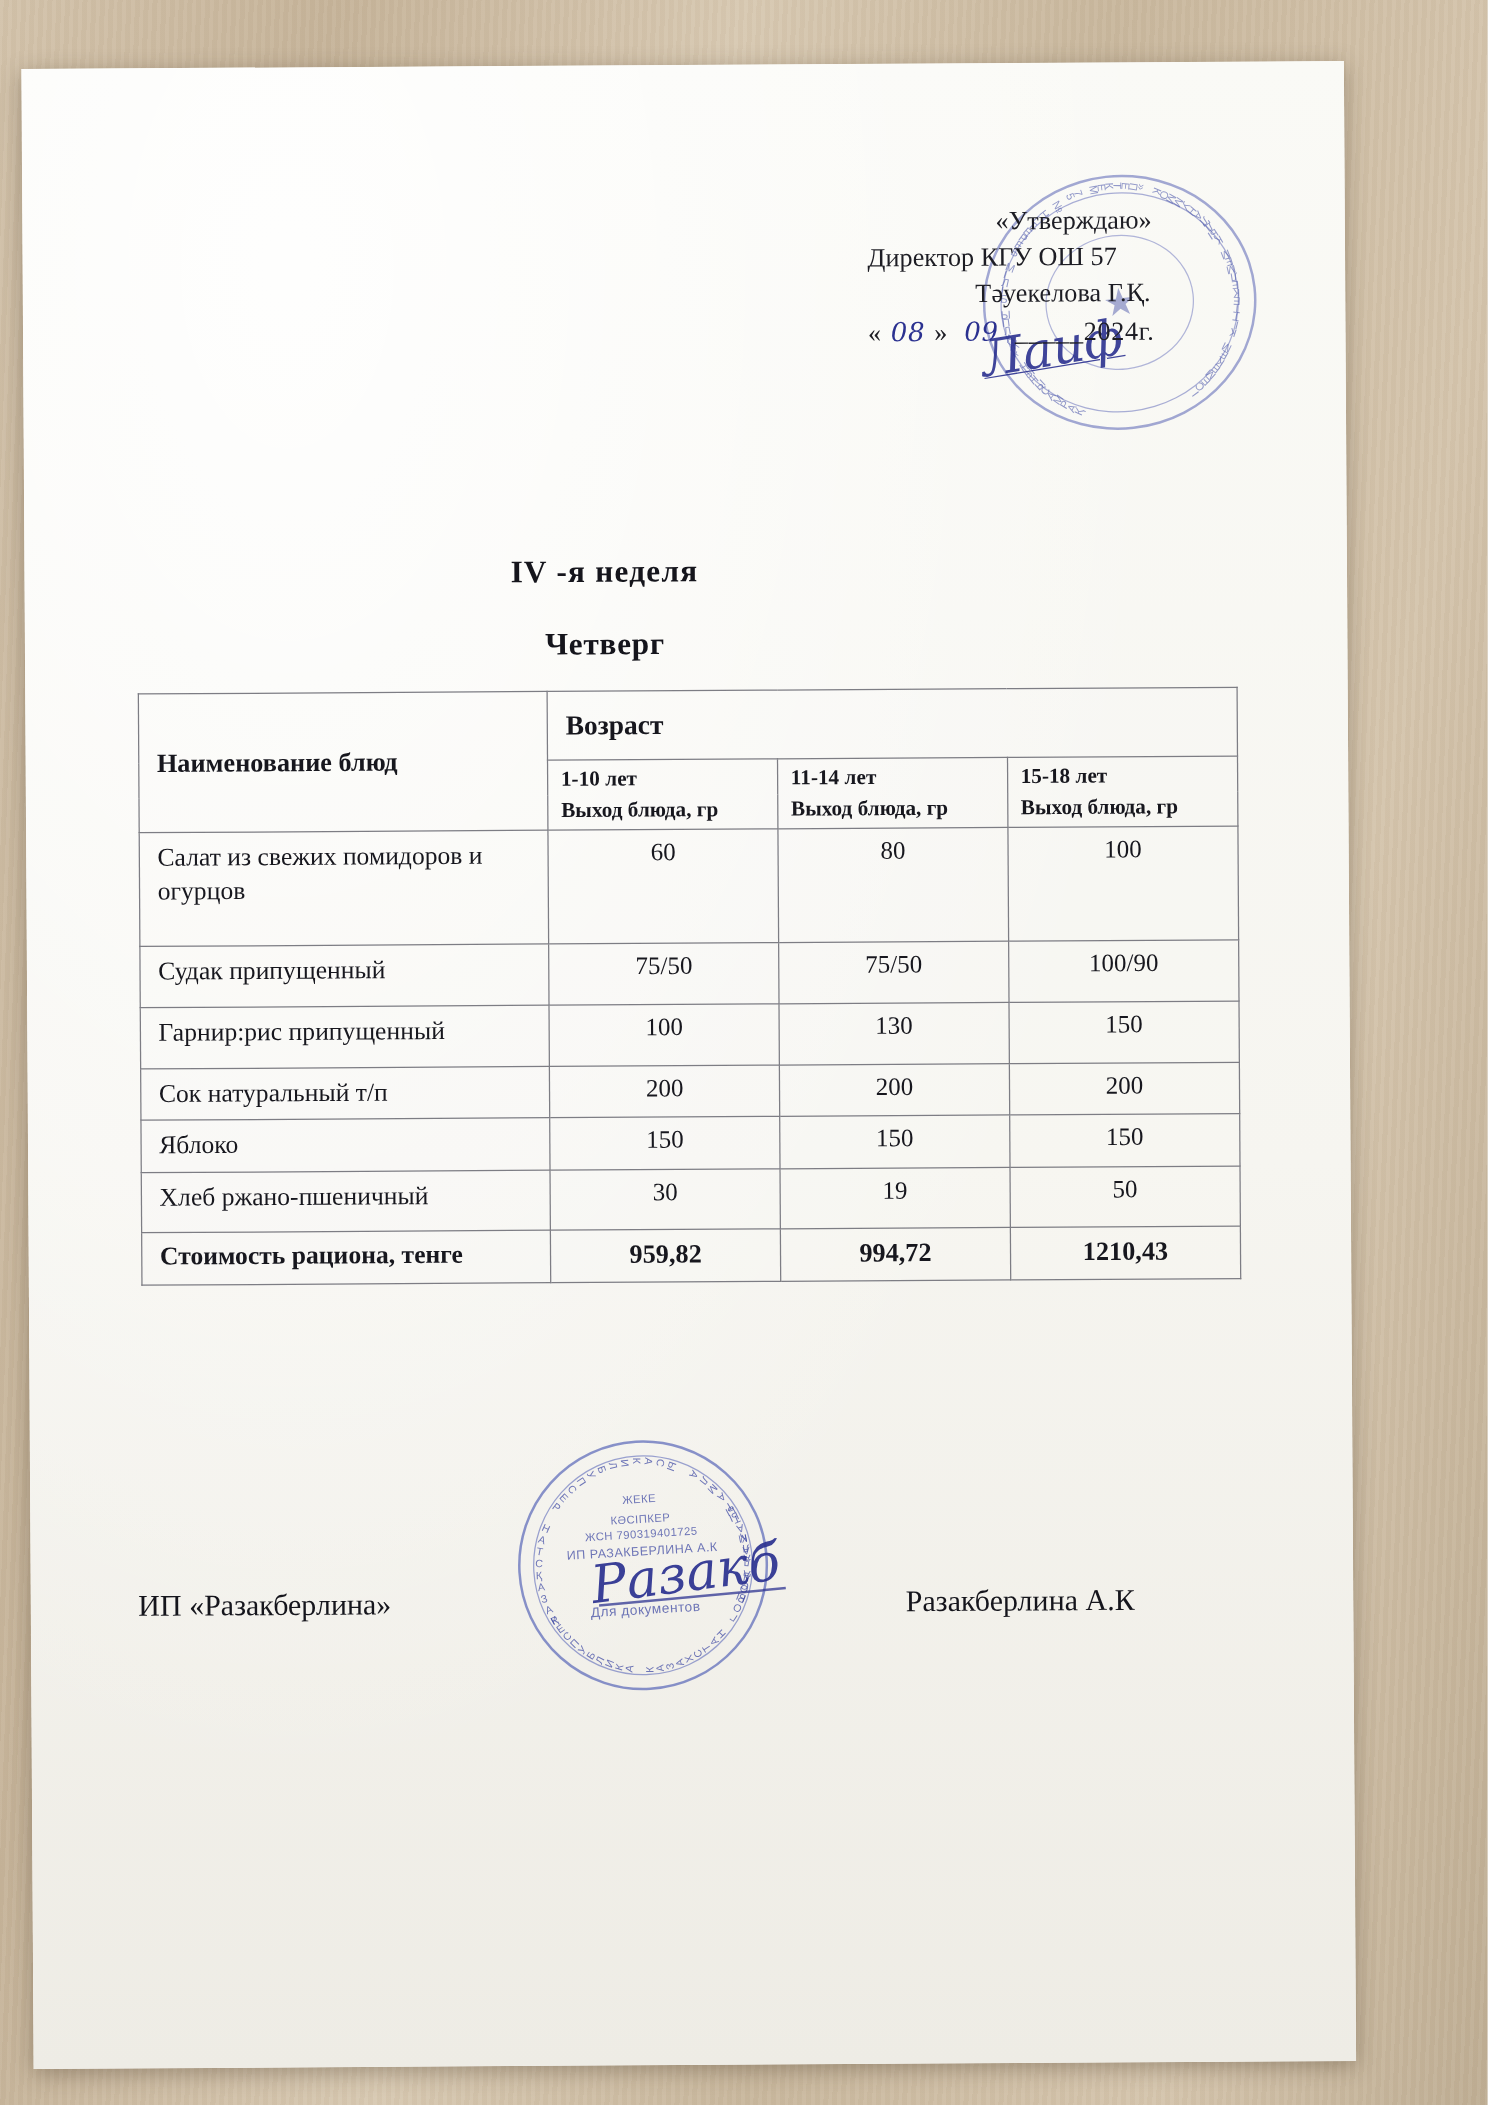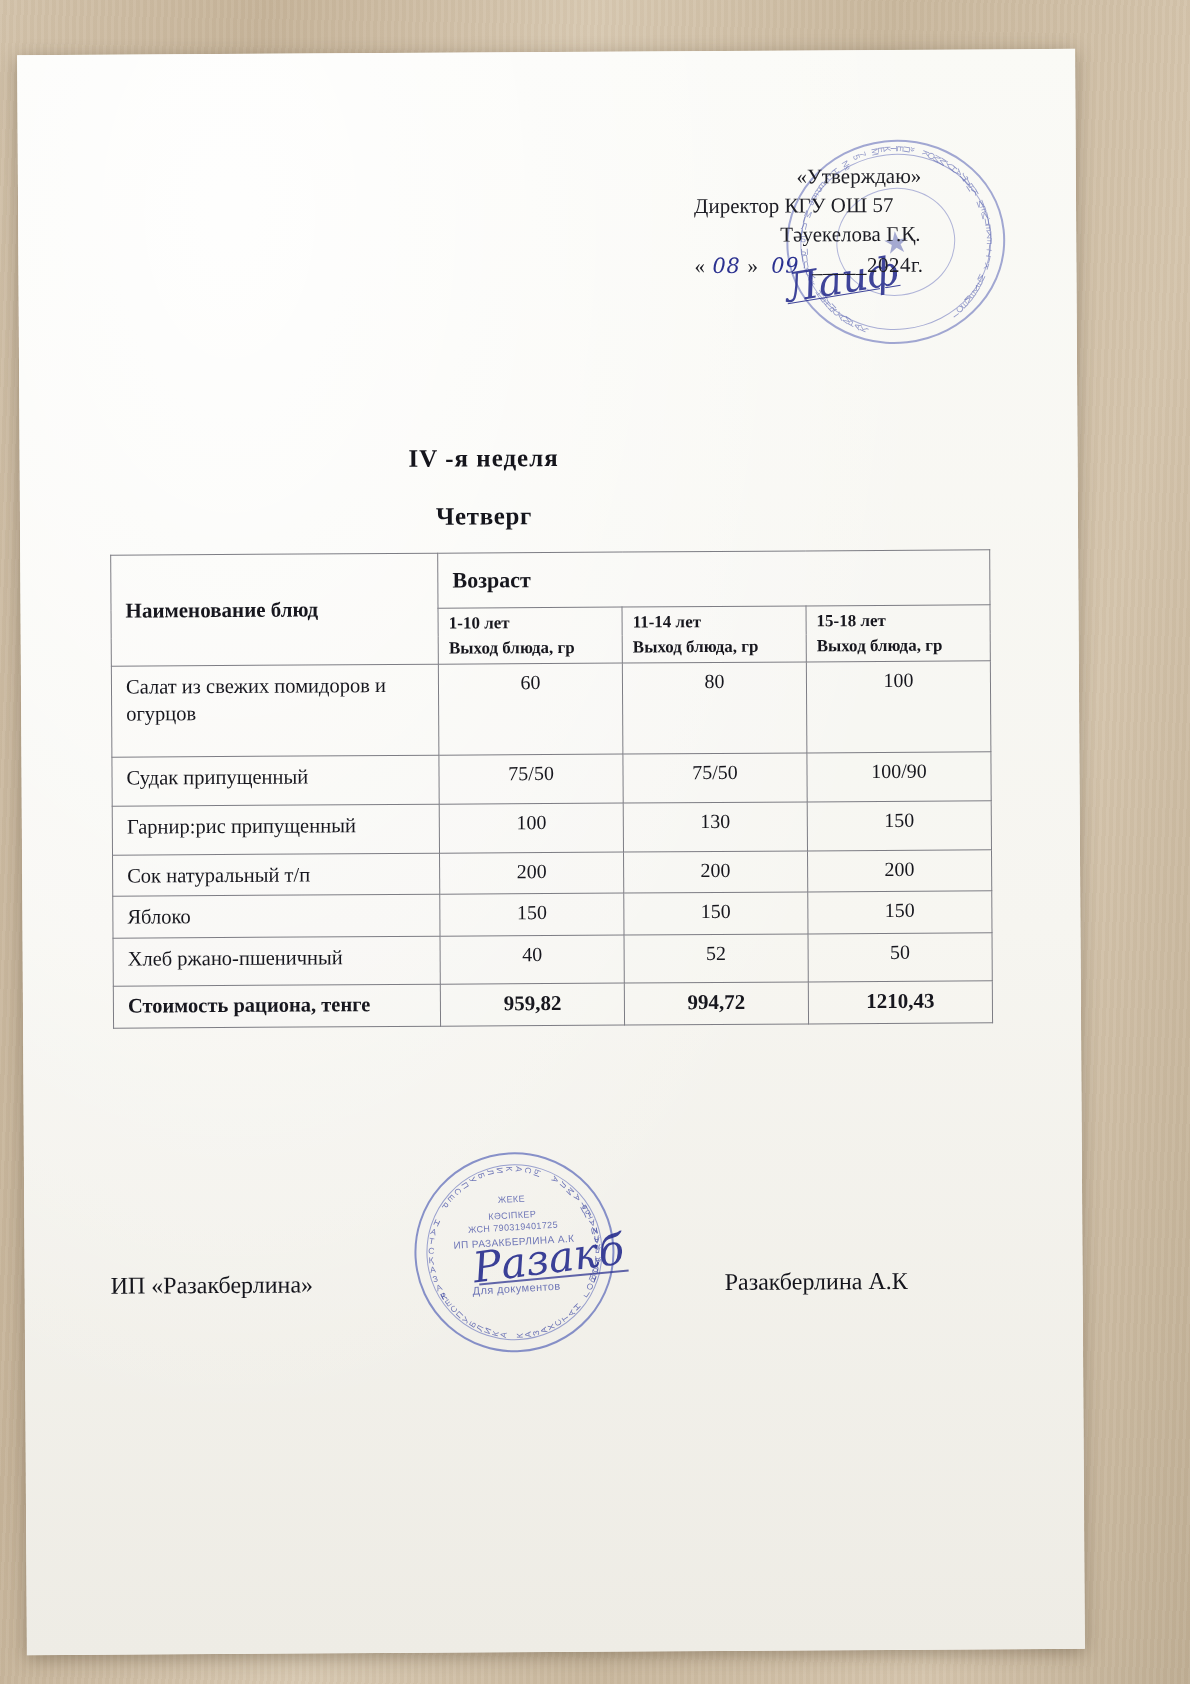--- a/index.html
+++ b/index.html
@@ -473,22 +473,22 @@
           <td class="val">200</td>
         </tr>
         <tr>
           <td class="dish-name">Яблоко</td>
           <td class="val">150</td>
           <td class="val">150</td>
           <td class="val">150</td>
         </tr>
         <tr class="mid">
           <td class="dish-name">Хлеб ржано-пшеничный</td>
-          <td class="val">40</td>
-          <td class="val">52</td>
+          <td class="val">30</td>
+          <td class="val">19</td>
           <td class="val">50</td>
         </tr>
         <tr>
           <td class="total-label">Стоимость рациона, тенге</td>
           <td class="total-val">959,82</td>
           <td class="total-val">994,72</td>
           <td class="total-val">1210,43</td>
         </tr>
       </tbody>
     </table>

